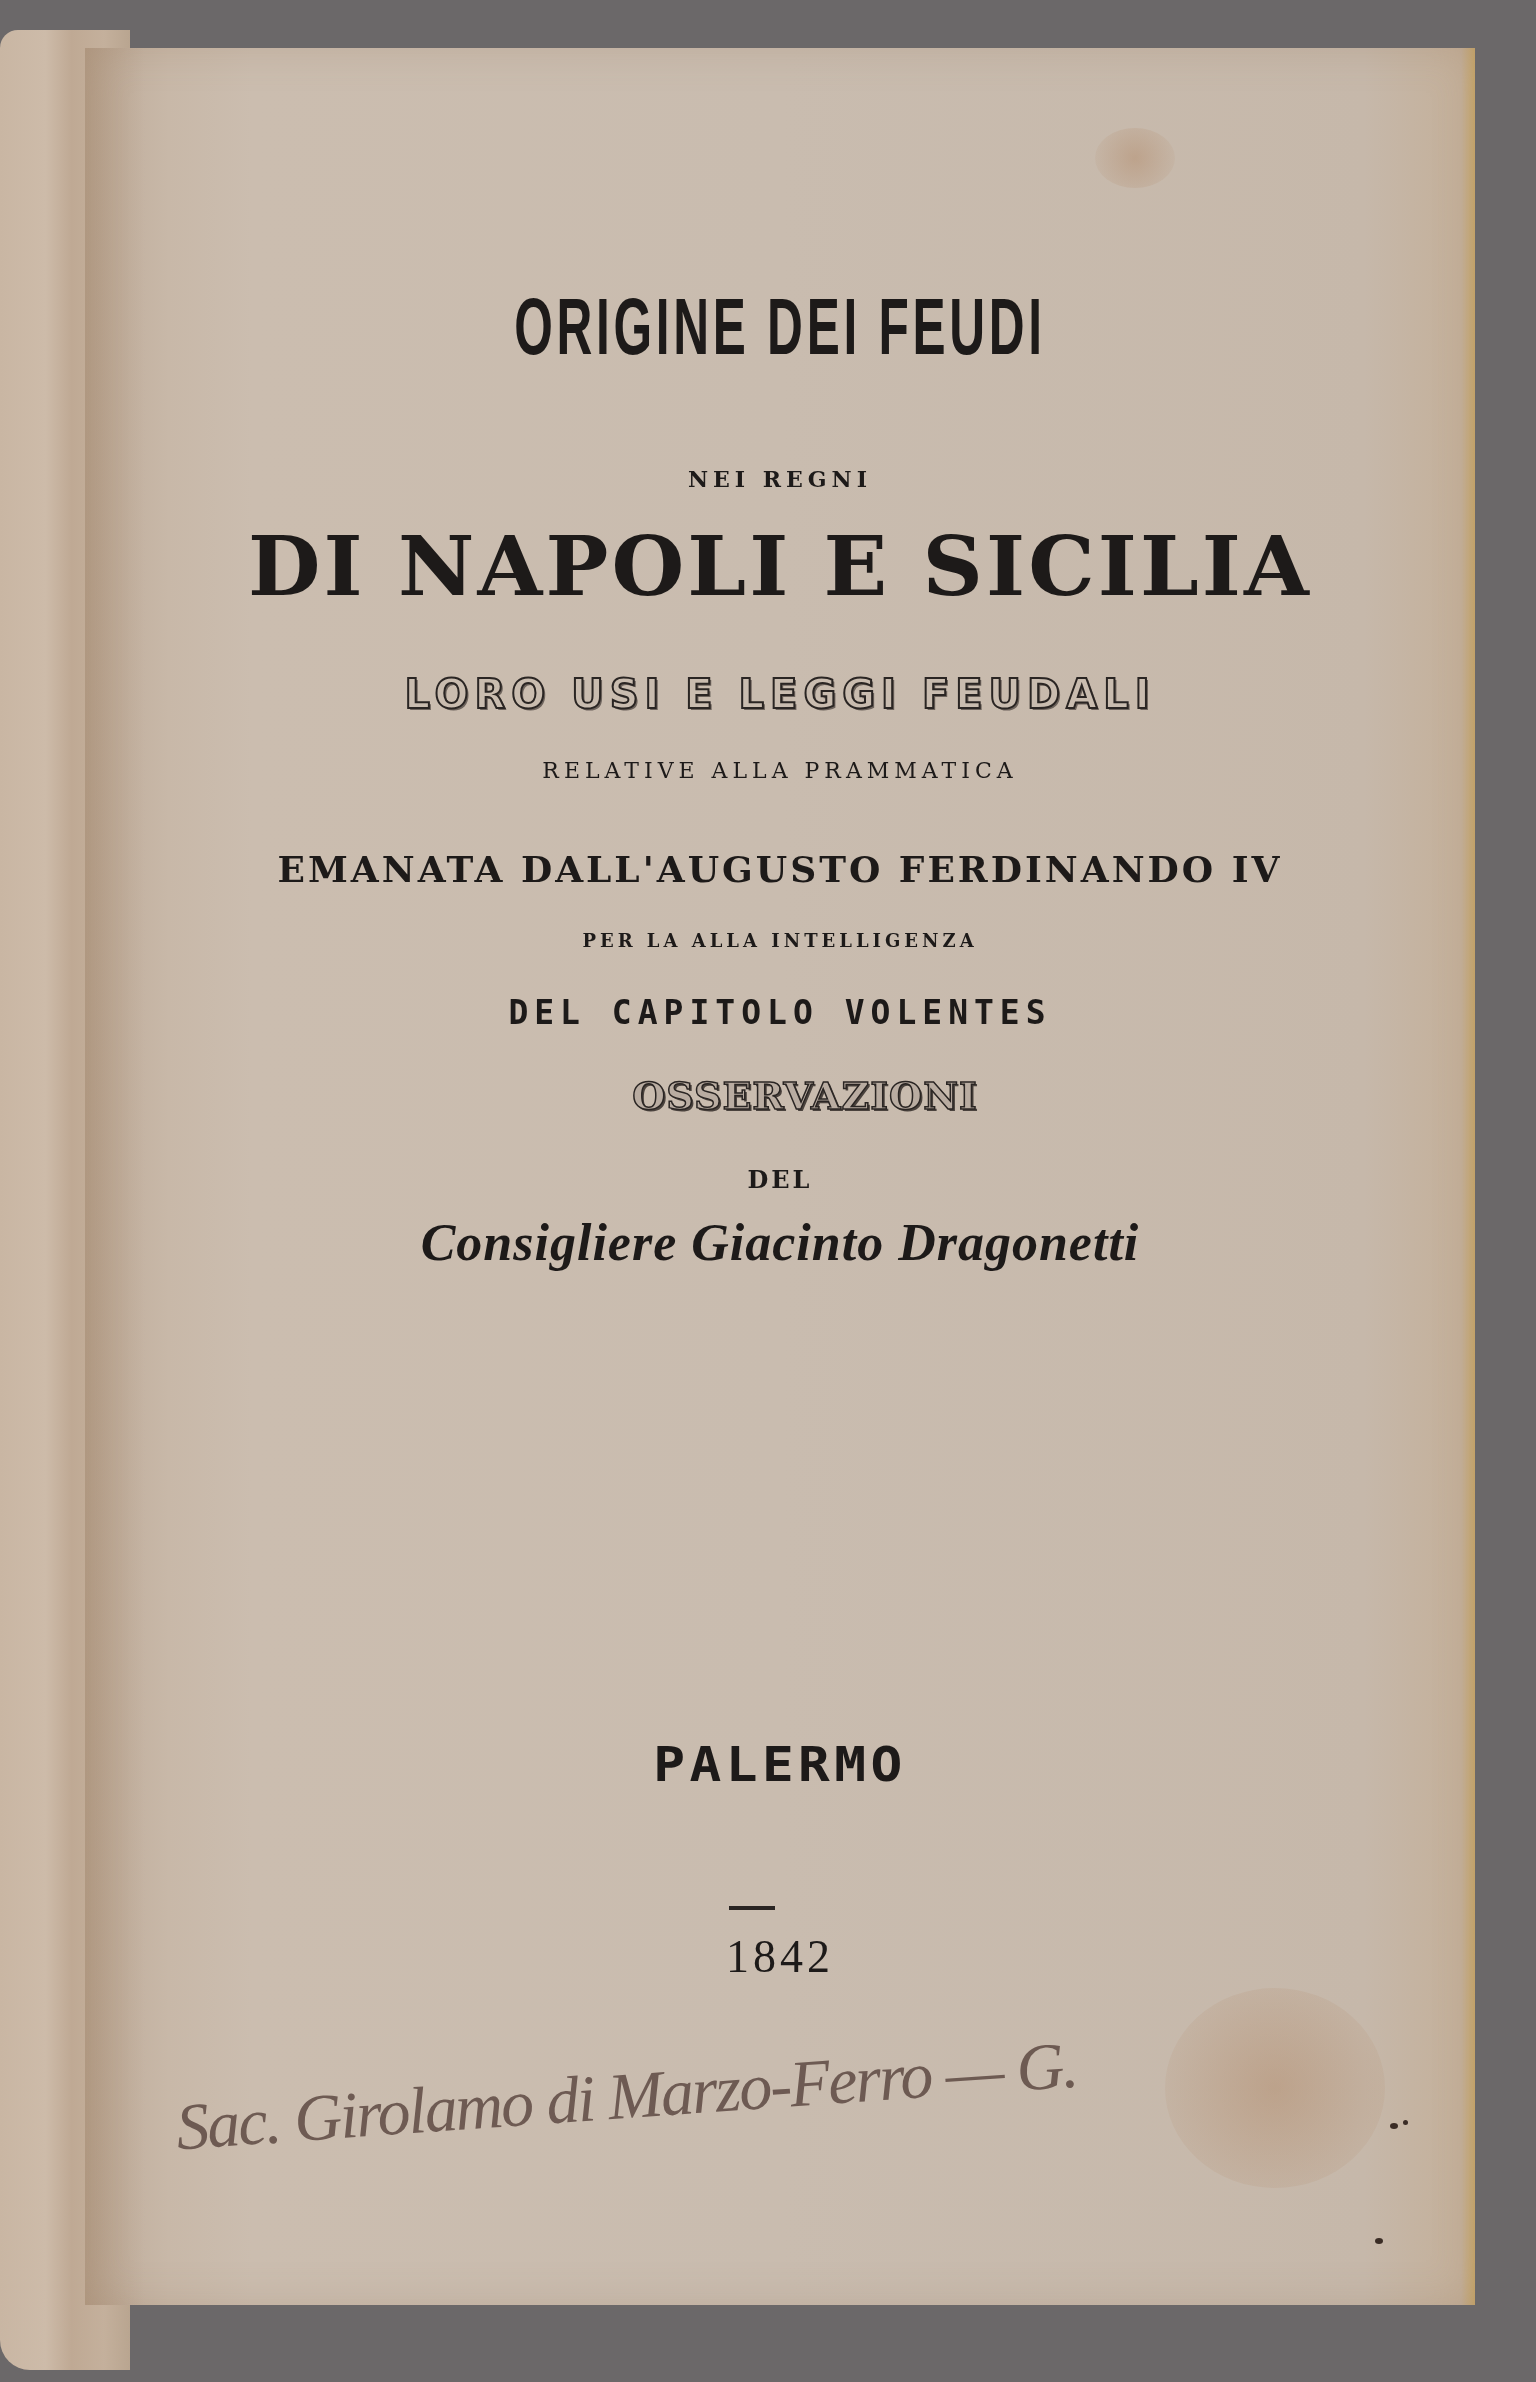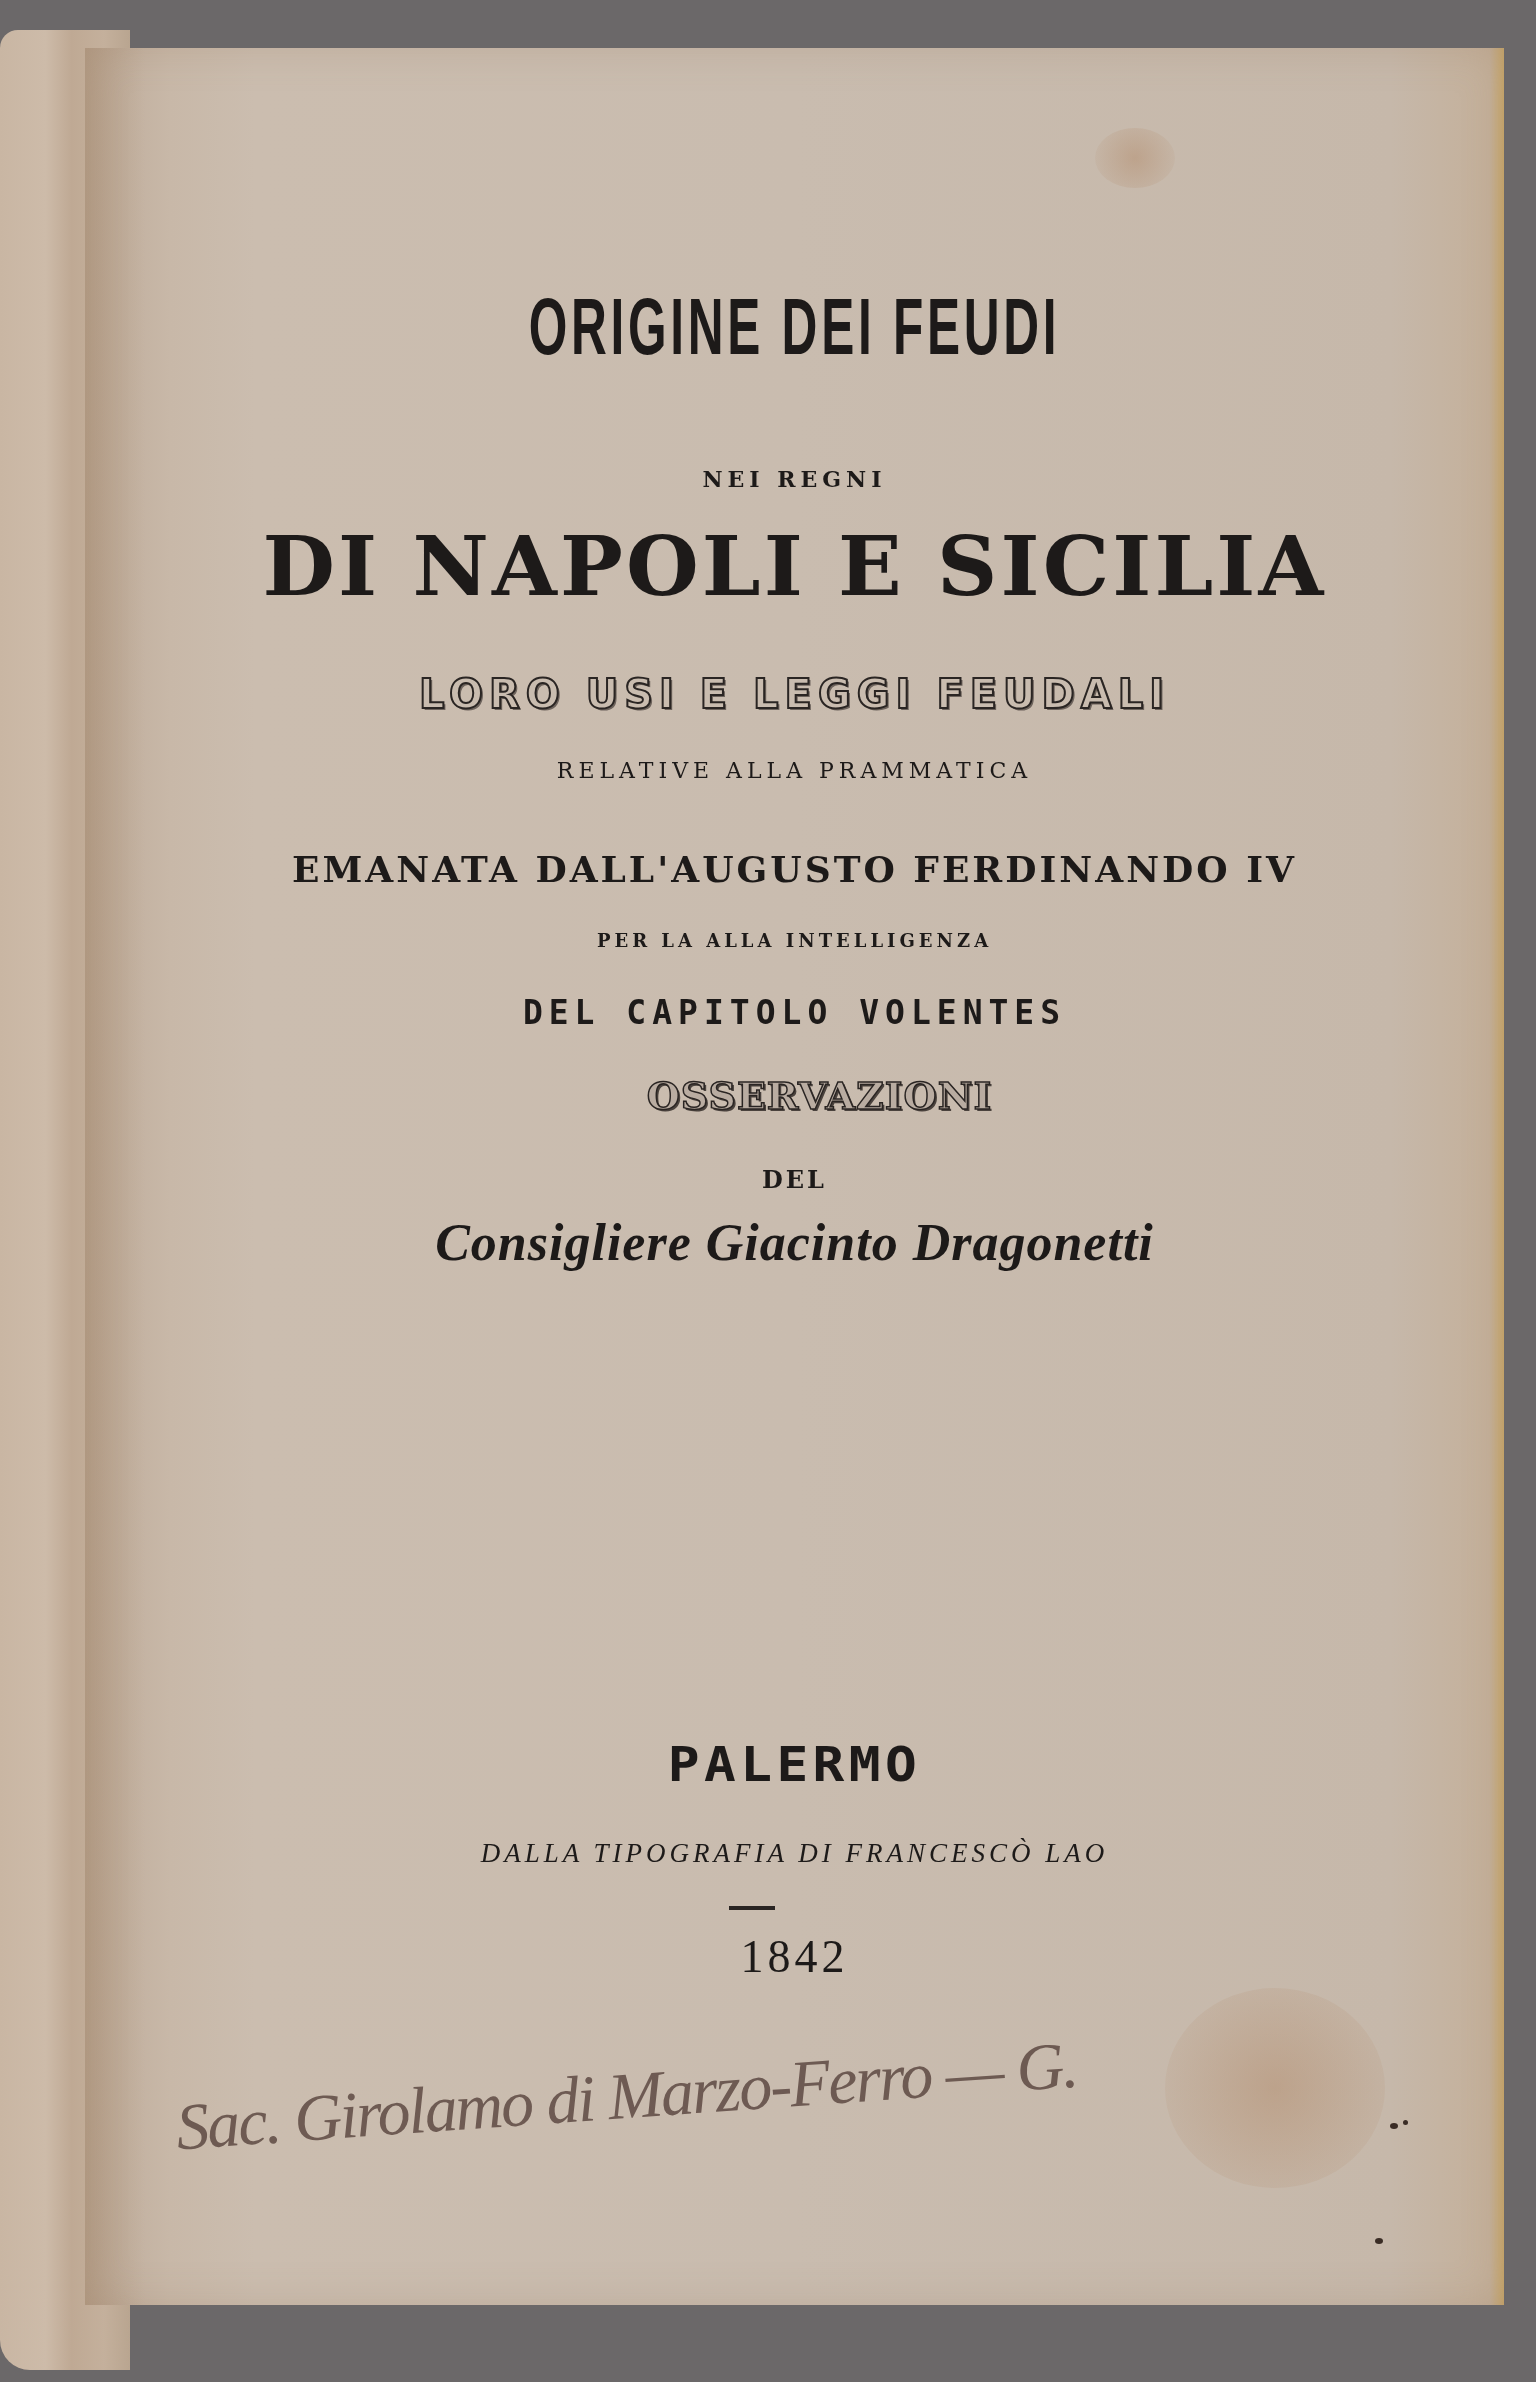--- a/index.html
+++ b/index.html
@@ -10,21 +10,20 @@
   }
   .spine {
     position:absolute; left:0; top:30px; width:130px; height:2340px;
     background:linear-gradient(90deg,#c9b6a3 0%,#cdbba9 35%,#bfa994 55%,#c4b09c 80%,#b9a590 100%);
     border-radius:18px 0 0 30px;
   }
   .page {
     position:absolute; left:85px; top:48px; width:1390px; height:2257px;
     background:linear-gradient(90deg,#bdaa98 0%,#c8b8a8 6%,#cbbdaf 12%,#c9bcaf 50%,#c6b8aa 92%,#c4b09a 99%,#c8a86b 100%);
     box-shadow: inset 0 0 40px rgba(150,120,90,0.25);
-    padding-left: 29px;
   }
   .crease {
     position:absolute; left:0; top:0; width:60px; height:100%;
     background:linear-gradient(90deg,rgba(160,130,100,0.35),rgba(160,130,100,0) );
   }
   .line {
     position:absolute; left:0; width:100%; text-align:center; color:#1d1a19;
     white-space:nowrap;
   }
   .t-title {
@@ -86,21 +85,20 @@
   <div class="line t-loro">LORO USI E LEGGI FEUDALI</div>
   <div class="line t-relative">RELATIVE ALLA PRAMMATICA</div>
   <div class="line t-emanata">EMANATA DALL'AUGUSTO FERDINANDO IV</div>
   <div class="line t-per">PER LA ALLA INTELLIGENZA</div>
   <div class="line t-capitolo">DEL CAPITOLO VOLENTES</div>
   <div class="line t-osserv">OSSERVAZIONI</div>
   <div class="line t-del">DEL</div>
   <div class="line t-consig">Consigliere Giacinto Dragonetti</div>
 
   <div class="line t-palermo">PALERMO</div>
-  <div class="line t-tipo">DALLA TIPOGRAFIA DI FRANCESCÒ LAO</div>
   <div class="dash"></div>
   <div class="line t-year">1842</div>
 
   <div class="hand">Sac. Girolamo di Marzo-Ferro — G.</div>
 
   <div class="stain" style="left:1080px;top:1940px;width:220px;height:200px;"></div>
   <div class="stain" style="left:1010px;top:80px;width:80px;height:60px;"></div>
   <div class="speck" style="left:1305px;top:2075px;"></div>
   <div class="speck" style="left:1290px;top:2190px;"></div>
   <div class="speck" style="left:1318px;top:2072px;width:5px;height:5px;"></div>

